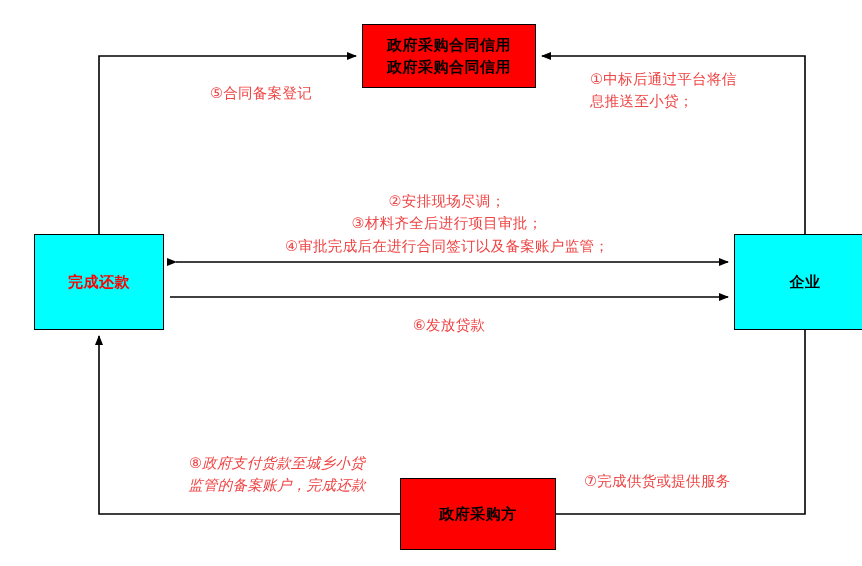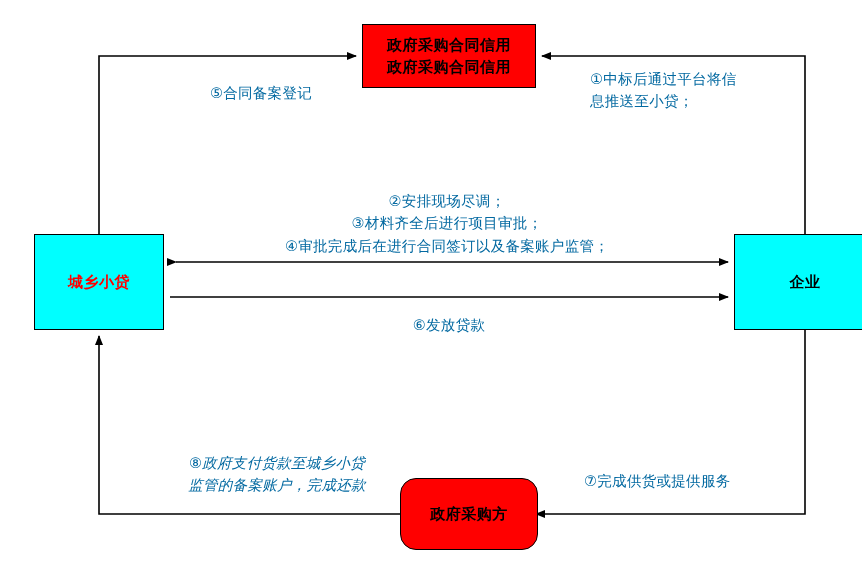--- a/index.html
+++ b/index.html
@@ -61,30 +61,29 @@
     left: 710px;
     top: 234px;
     width: 142px;
     height: 96px;
     background: #00ffff;
     color: #000000;
   }
   .node-gov {
     left: 376px;
     top: 478px;
-    width: 138px;
+    width: 156px;
     height: 72px;
     background: #ff0000;
     color: #000000;
-    border-radius: 16px;
   }
   .label {
     position: absolute;
     font-size: 14.5px;
-    color: #0369a1;
+    color: #ef4444;
     line-height: 1.55;
     text-align: center;
     white-space: pre-line;
     letter-spacing: 0.3px;
   }
   .lbl-contract-filing {
     left: 98px;
     top: 82px;
     width: 190px;
     text-align: right;
@@ -144,21 +143,21 @@
   </svg>
 
   <div class="node node-platform">
     <div>
       <div class="nl">政府采购合同信用</div>
       <div class="nl">政府采购合同信用</div>
     </div>
   </div>
 
   <div class="node node-lender">
-    <span>城乡小贷</span>
+    <span>完成还款</span>
   </div>
 
   <div class="node node-enterprise">
     <span>企业</span>
   </div>
 
   <div class="node node-gov">
     <span>政府采购方</span>
   </div>
 

